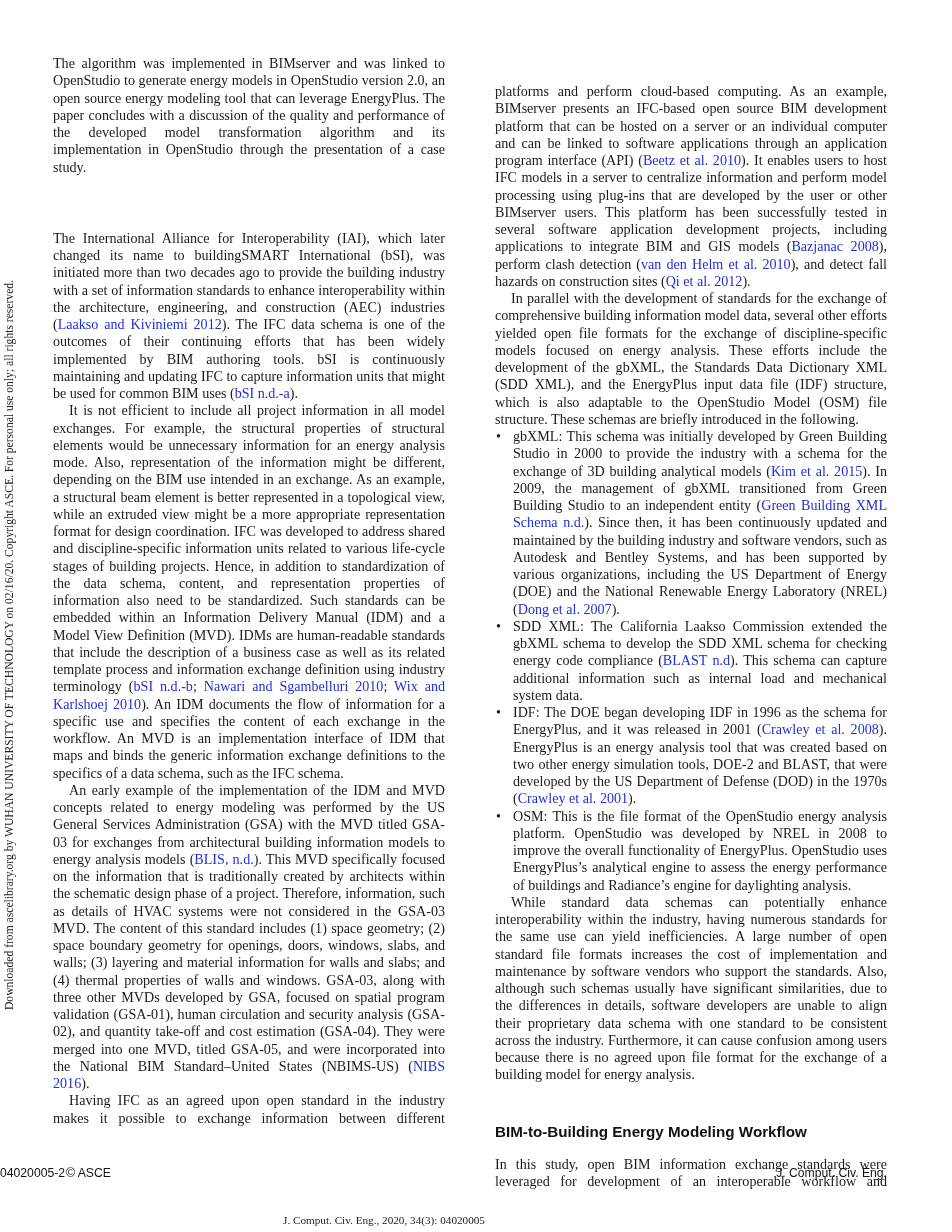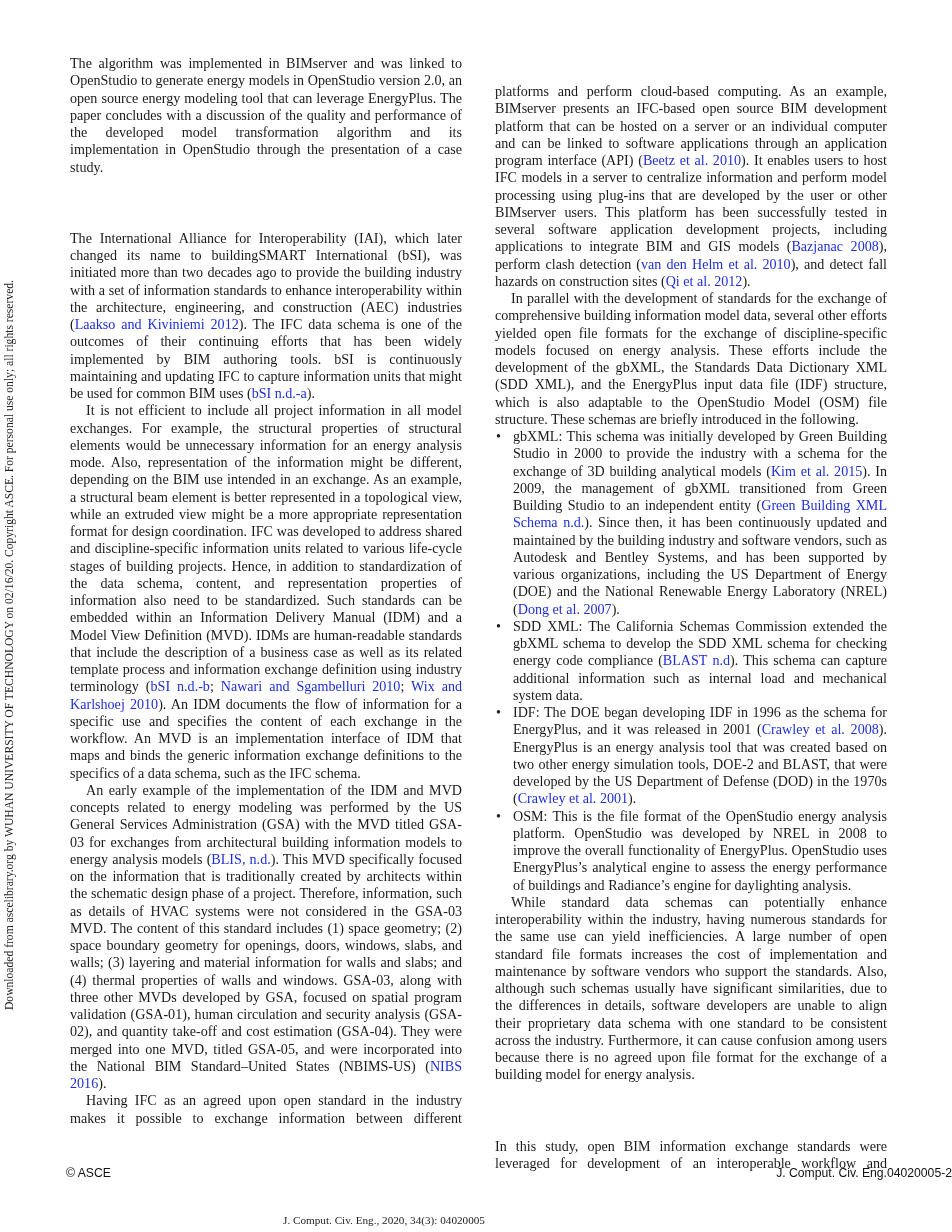--- a/index.html
+++ b/index.html
@@ -1,19 +1,19 @@
 <!DOCTYPE html>
 <html><head>
 <meta charset="utf-8">
 <style>
   html, body { margin:0; padding:0; background:#fff; }
   body { width:952px; height:1232px; position:relative; overflow:hidden;
          font-family:"Liberation Serif", "DejaVu Serif", serif; color:#1a1a1a; }
   .col { position:absolute; top:55px; width:392px; font-size:14.1px; line-height:17.25px; }
-  #left { left:70px; }
+  #left { left:53px; }
   #right { left:495px;margin-top:28px; }
   p { margin:0; text-align:justify; hyphens:manual; }
   p.ind { text-indent:16px; }
   a.cite { color:#1f2fd6; text-decoration:none; }
   h2 { font-family:"Liberation Sans", "DejaVu Sans", sans-serif; font-weight:bold;
        font-size:15.2px; line-height:18px; margin:0; color:#111; }
   ul.bul { list-style:none; margin:0; padding:0; }
   ul.bul li { position:relative; padding-left:18px; text-align:justify; }
   ul.bul li .dot { position:absolute; left:1px; top:0; }
   .side { position:absolute; left:3px; top:1010px; transform-origin:0 0; transform:rotate(-90deg);
@@ -43,30 +43,31 @@
   <p class="ind" style="text-align-last:justify">Having IFC as an agreed upon open standard in the industry makes it possible to exchange information between different</p>
 </div>
 
 <div class="col" id="right">
   <p><span>platforms and perform cloud-based computing. As an example, BIMserver presents an IFC-based open source BIM development platform that can be hosted on a server or an individual computer and can be linked to software applications through an application program interface (API) (</span><a class="cite">Beetz et al. 2010</a><span>). It enables users to host IFC models in a server to centralize information and perform model processing using plug-ins that are developed by the user or other BIMserver users. This platform has been successfully tested in several software application development projects, including applications to integrate BIM and GIS models (</span><a class="cite">Bazjanac 2008</a><span>), perform clash detection (</span><a class="cite">van den Helm et al. 2010</a><span>), and detect fall hazards on construction sites (</span><a class="cite">Qi et al. 2012</a><span>).</span></p>
 
   <p class="ind">In parallel with the development of standards for the exchange of comprehensive building information model data, several other efforts yielded open file formats for the exchange of discipline-specific models focused on energy analysis. These efforts include the development of the gbXML, the Standards Data Dictionary XML (SDD XML), and the EnergyPlus input data file (IDF) structure, which is also adaptable to the OpenStudio Model (OSM) file structure. These schemas are briefly introduced in the following.</p>
 
   <ul class="bul">
     <li><span class="dot">•</span><span>gbXML: This schema was initially developed by Green Building Studio in 2000 to provide the industry with a schema for the exchange of 3D building analytical models (</span><a class="cite">Kim et al. 2015</a><span>). In 2009, the management of gbXML transitioned from Green Building Studio to an independent entity (</span><a class="cite">Green Building XML Schema n.d.</a><span>). Since then, it has been continuously updated and maintained by the building industry and software vendors, such as Autodesk and Bentley Systems, and has been supported by various organizations, including the US Department of Energy (DOE) and the National Renewable Energy Laboratory (NREL) (</span><a class="cite">Dong et al. 2007</a><span>).</span></li>
-    <li><span class="dot">•</span><span>SDD XML: The California Schemas Commission extended the gbXML schema to develop the SDD XML schema for checking energy code compliance (</span><a class="cite">BLAST n.d</a><span>). This schema can capture additional information such as internal load and mechanical system data.</span></li>
+    <li><span class="dot">•</span><span>SDD XML: The California Laakso Commission extended the gbXML schema to develop the SDD XML schema for checking energy code compliance (</span><a class="cite">BLAST n.d</a><span>). This schema can capture additional information such as internal load and mechanical system data.</span></li>
     <li><span class="dot">•</span><span>IDF: The DOE began developing IDF in 1996 as the schema for EnergyPlus, and it was released in 2001 (</span><a class="cite">Crawley et al. 2008</a><span>). EnergyPlus is an energy analysis tool that was created based on two other energy simulation tools, DOE-2 and BLAST, that were developed by the US Department of Defense (DOD) in the 1970s (</span><a class="cite">Crawley et al. 2001</a><span>).</span></li>
     <li><span class="dot">•</span><span>OSM: This is the file format of the OpenStudio energy analysis platform. OpenStudio was developed by NREL in 2008 to improve the overall functionality of EnergyPlus. OpenStudio uses EnergyPlus’s analytical engine to assess the energy performance of buildings and Radiance’s engine for daylighting analysis.</span></li>
   </ul>
 
   <p class="ind">While standard data schemas can potentially enhance interoperability within the industry, having numerous standards for the same use can yield inefficiencies. A large number of open standard file formats increases the cost of implementation and maintenance by software vendors who support the standards. Also, although such schemas usually have significant similarities, due to the differences in details, software developers are unable to align their proprietary data schema with one standard to be consistent across the industry. Furthermore, it can cause confusion among users because there is no agreed upon file format for the exchange of a building model for energy analysis.</p>
 
   <div style="height:39px"></div>
+  <h2>BIM-to-Building Energy Modeling Workflow</h2>
   <div style="height:15px"></div>
 
   <p style="text-align-last:justify">In this study, open BIM information exchange standards were leveraged for development of an interoperable workflow and</p>
 </div>
 
 <div class="foot" style="left:66px">© ASCE</div>
-<div class="foot" style="left:0; width:952px; text-align:right">04020005-2</div>
+<div class="foot" style="left:0; width:952px; text-align:left">04020005-2</div>
 <div class="foot" style="right:65px">J. Comput. Civ. Eng.</div>
 
 <div class="bottom">J. Comput. Civ. Eng., 2020, 34(3): 04020005</div>
 
 </body></html>

